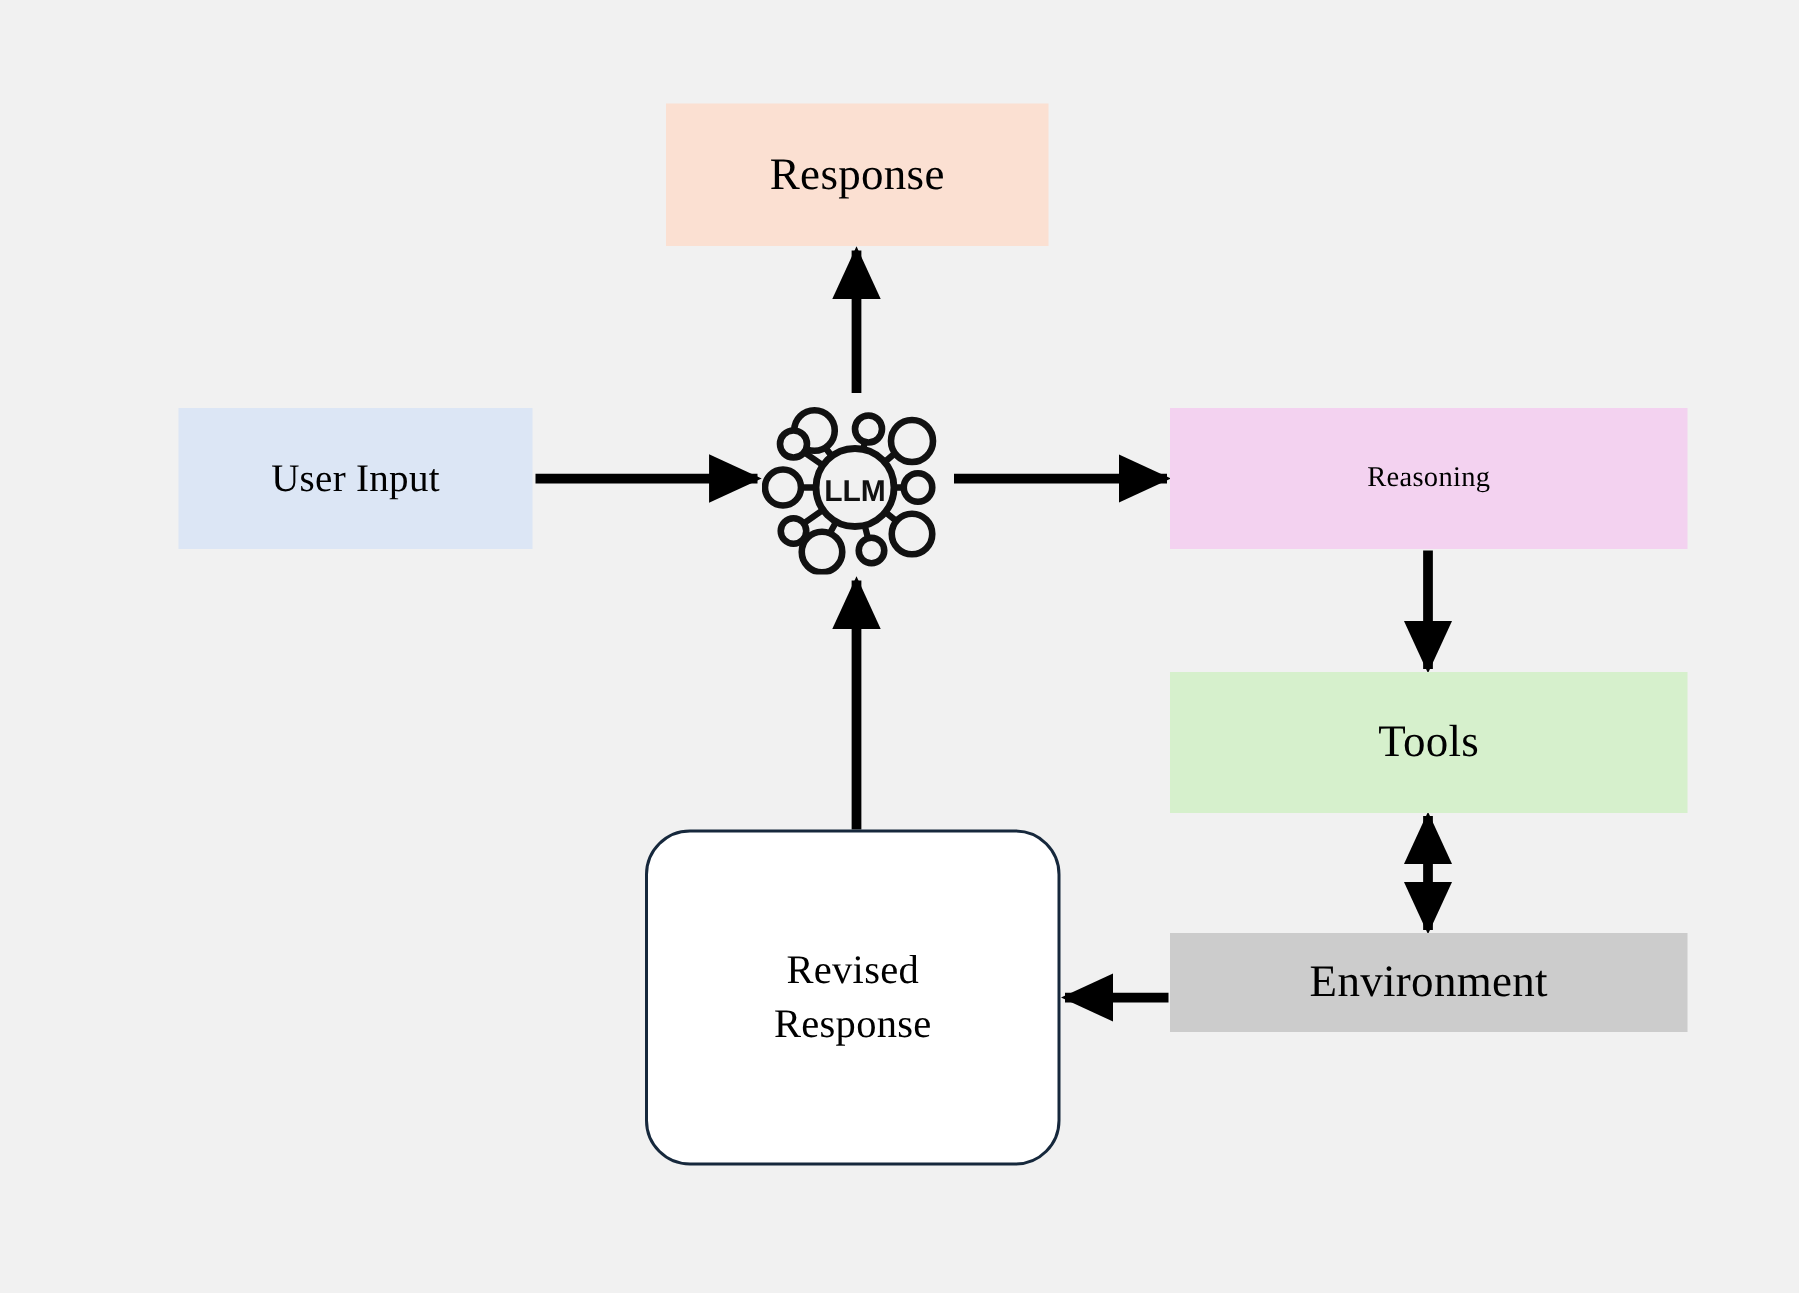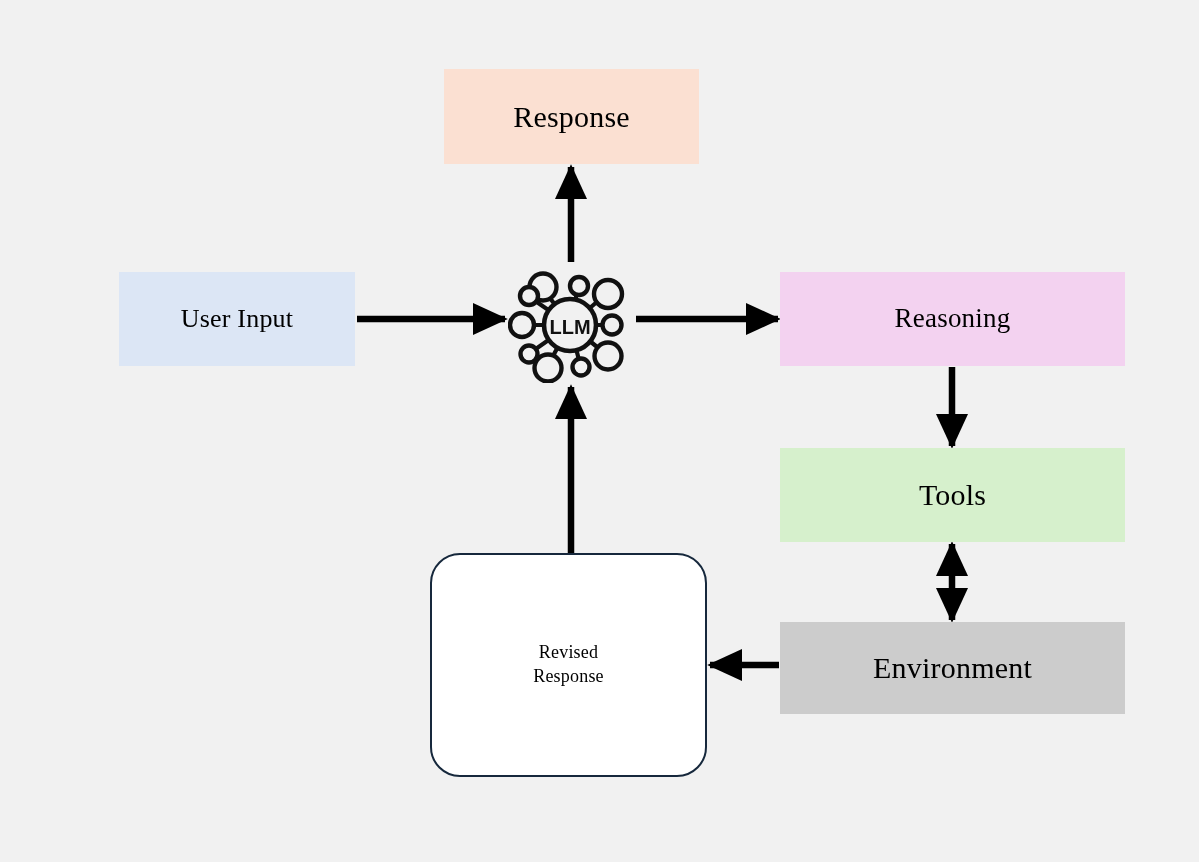--- a/index.html
+++ b/index.html
@@ -42,39 +42,39 @@
   .node-user-input {
     left: 119px; top: 272px;
     width: 236px; height: 94px;
     background: #dce6f5;
     font-size: 26px;
   }
   .node-reasoning {
     left: 780px; top: 272px;
     width: 345px; height: 94px;
     background: #f3d2f0;
-    font-size: 27px;
+    font-size: 19px;
   }
   .node-tools {
     left: 780px; top: 448px;
     width: 345px; height: 94px;
     background: #d6f0cc;
   }
   .node-environment {
     left: 780px; top: 622px;
-    width: 345px; height: 92px;
+    width: 345px; height: 66px;
     background: #cccccc;
   }
   .node-revised {
     left: 430px; top: 553px;
     width: 277px; height: 224px;
     background: #ffffff;
     border: 2px solid #16283c;
     border-radius: 30px;
-    font-size: 18px;
+    font-size: 27px;
   }
   .llm-icon {
     position: absolute;
     left: 508px; top: 268px;
     width: 124px; height: 115px;
   }
   #edges {
     position: absolute;
     left: 0; top: 0;
     width: 1199px; height: 862px;

